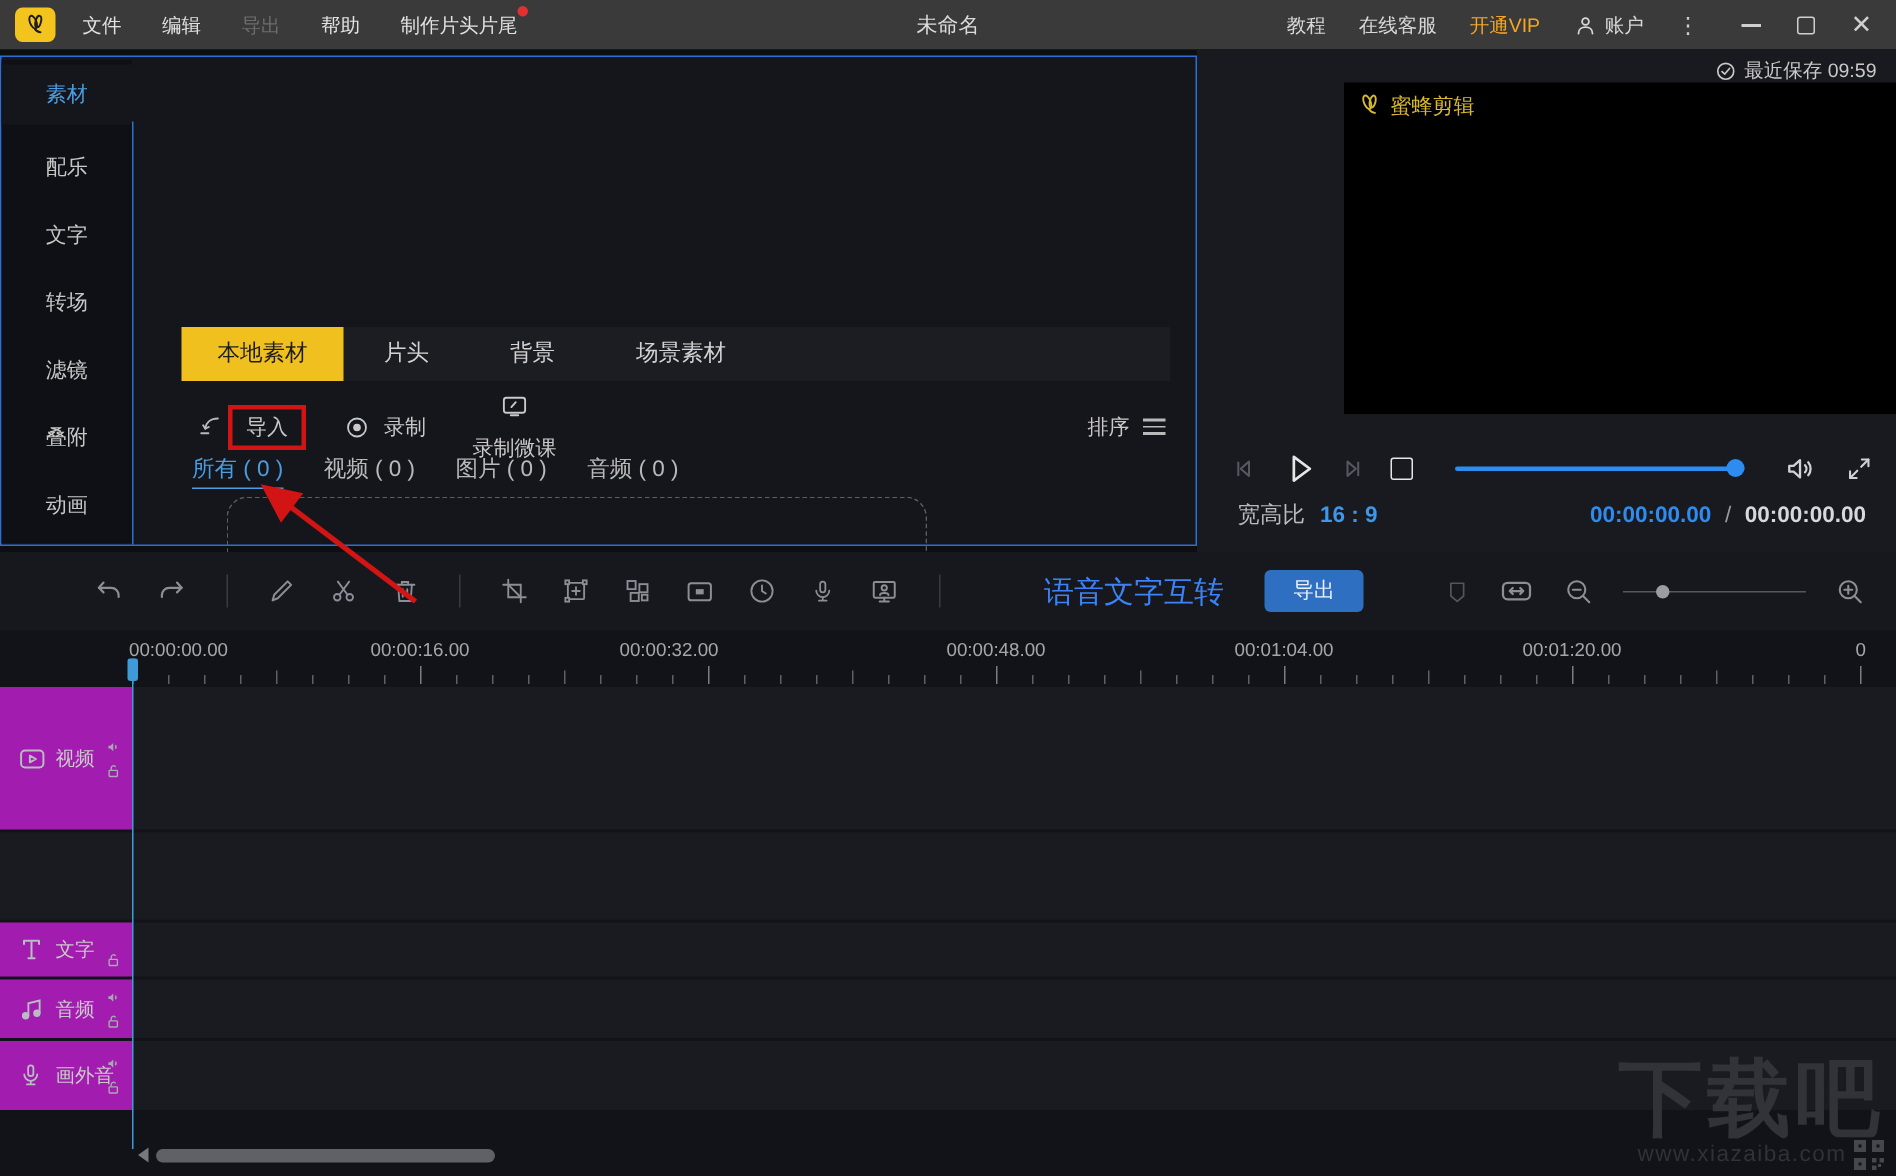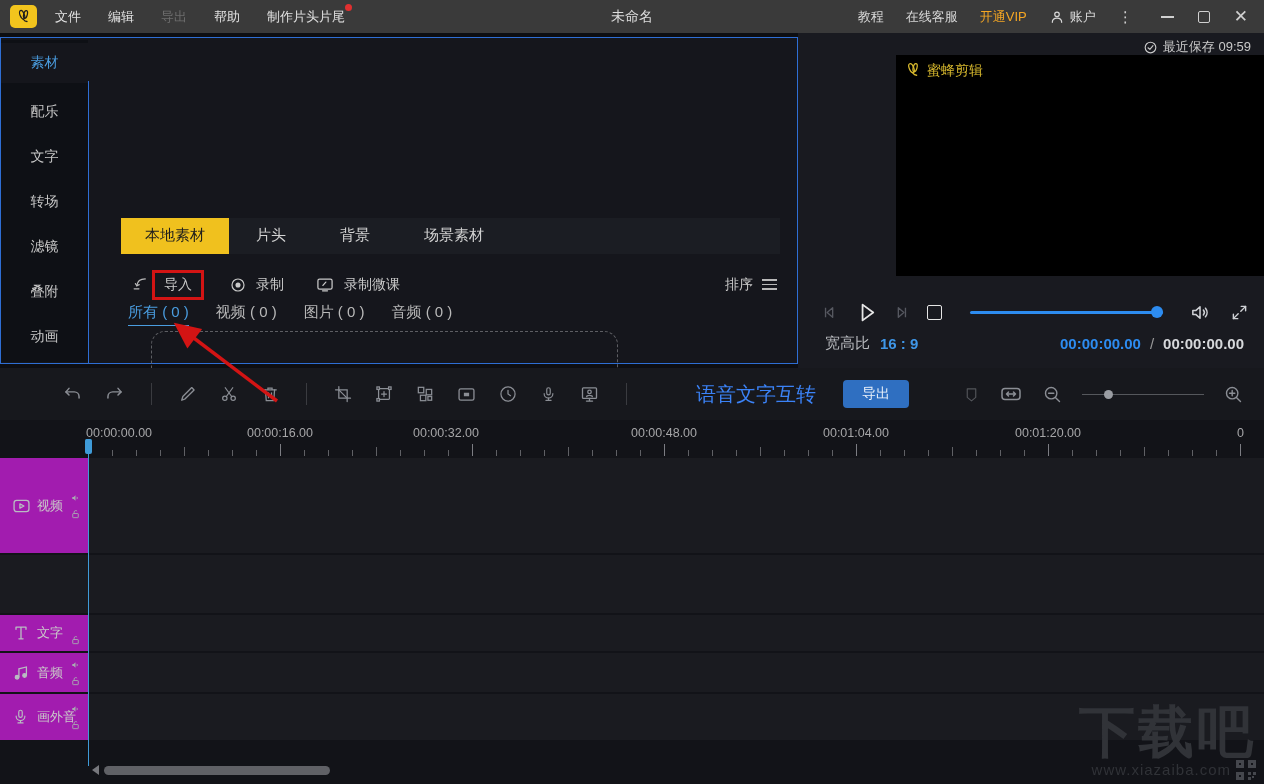--- a/index.html
+++ b/index.html
@@ -172,21 +172,21 @@
             <span>导入</span>
             <span class="redbox"></span>
           </span>
           <span class="grp" style="margin-left:26px;">
             <svg width="18" height="18" viewBox="0 0 24 24">
               <circle cx="12" cy="12" r="8" fill="none" stroke="#c9c9c9" stroke-width="1.6"></circle>
                 <circle cx="12" cy="12" r="3.4" fill="#c9c9c9"></circle>
             </svg>
             <span>录制</span>
           </span>
-          <span class="grp" style="margin-left:31px;">
+          <span class="grp" style="margin-left:31px;flex-direction:column;">
             <svg width="20" height="20" viewBox="0 0 24 24" fill="none" stroke="#c9c9c9" stroke-width="1.5" stroke-linecap="round">
               <rect x="3.5" y="5" width="17" height="12" rx="2"></rect>
                 <path d="M9.5 12.5 13 8.5M9 19h6"></path>
             </svg>
             <span>录制微课</span>
           </span>
           <span class="sort-grp">
             <span>排序</span>
             <span class="sort-icon">
                 <span></span>

